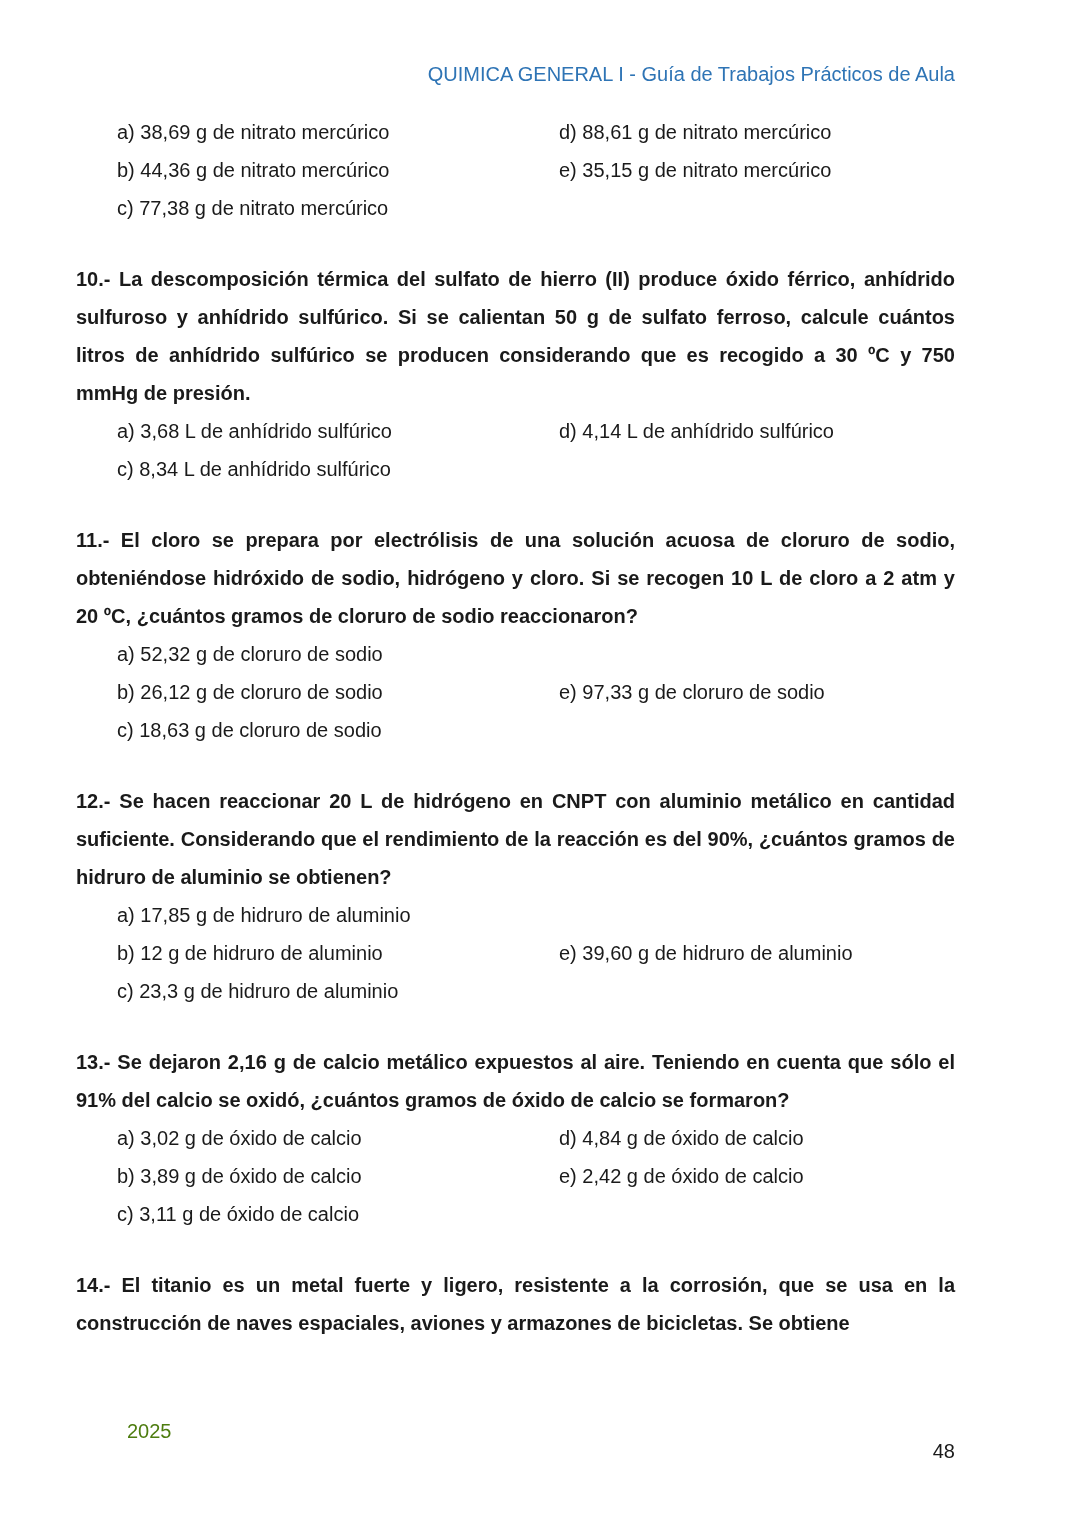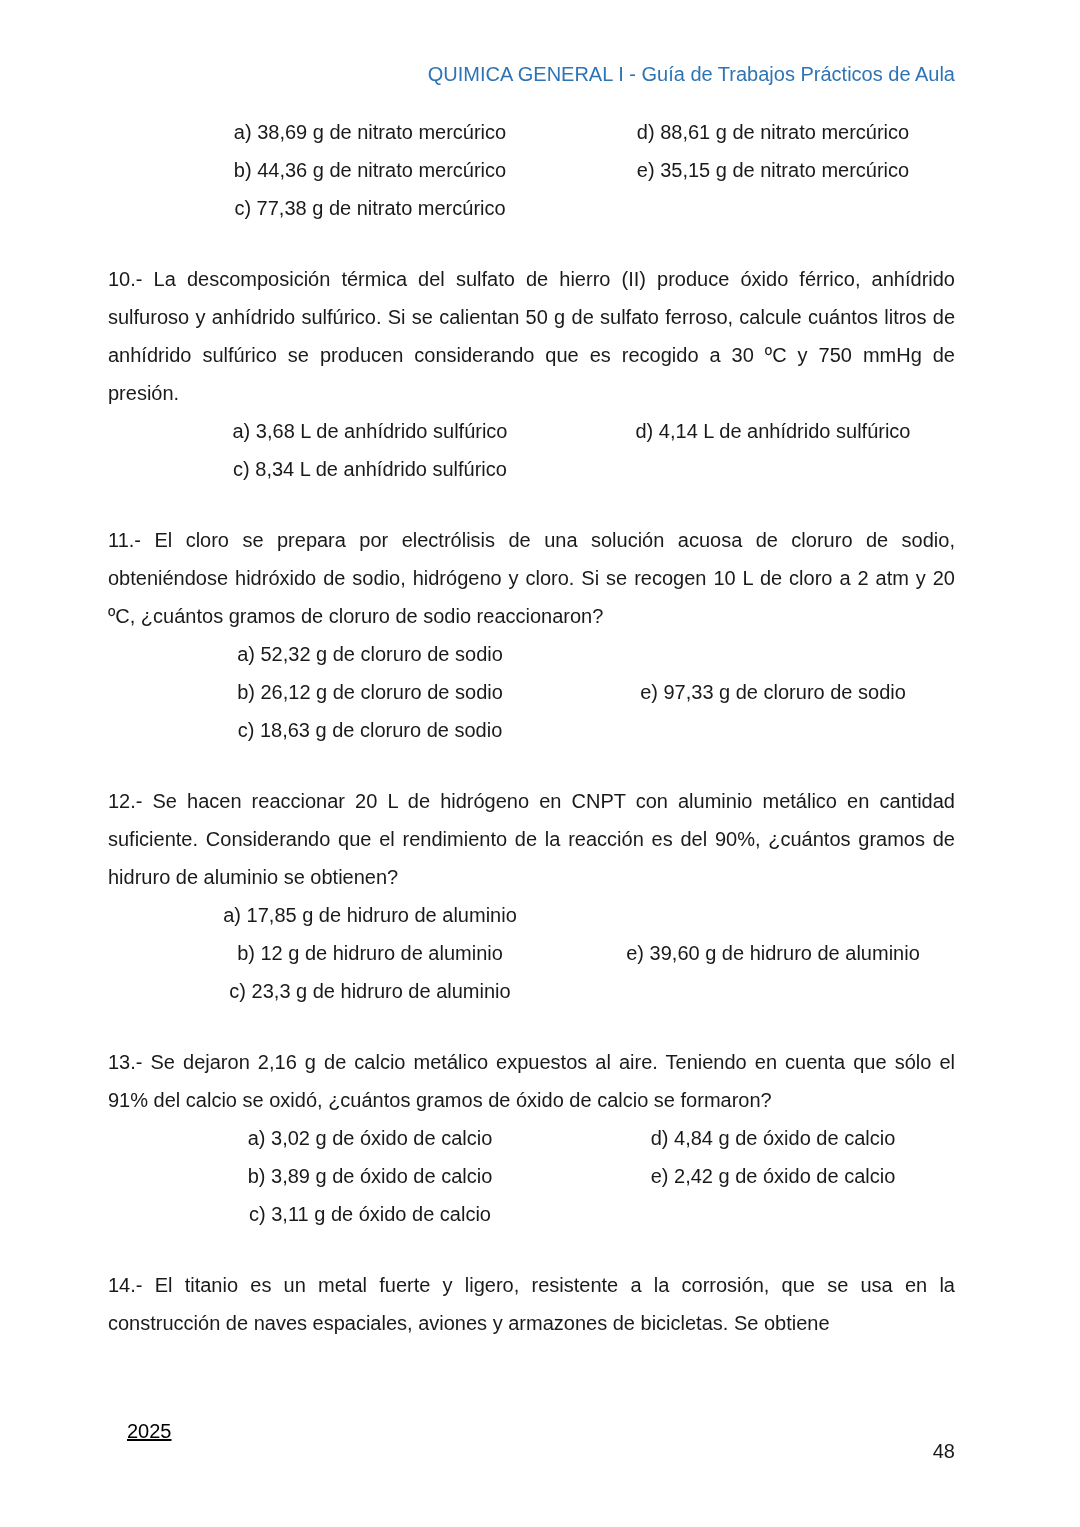--- a/index.html
+++ b/index.html
@@ -13,61 +13,60 @@
     position: relative;
     font-family: "Liberation Sans", "DejaVu Sans", sans-serif;
     font-size: 20px;
     color: #1a1a1a;
     overflow: hidden;
   }
   .page {
     box-sizing: border-box;
     width: 1080px;
     height: 1502px;
-    padding: 55px 125px 0 108px;
+    padding: 55px 125px 0 76px;
     position: relative;
   }
   .header {
     text-align: right;
     color: #2E74B5;
     line-height: 38px;
     margin-bottom: 20px;
   }
   .q-text {
     margin: 0;
     text-align: justify;
     line-height: 38px;
+    font-weight: bold;
   }
   .question {
     margin-top: 33px;
   }
   .options {
     margin-left: 41px;
     line-height: 38px;
-    text-align: center;
   }
   .opt-row {
     display: grid;
     grid-template-columns: 442px 1fr;
     column-gap: 0;
   }
   .opt {
     display: block;
     white-space: nowrap;
   }
   .orphan-options {
     margin-top: 18px;
   }
   .footer-year {
     position: absolute;
     left: 127px;
     top: 1412px;
-    color: #000000;
+    color: #4d7c0f;
     line-height: 38px;
-    text-decoration: underline;
   }
   .page-number {
     position: absolute;
     right: 125px;
     top: 1432px;
     color: #1a1a1a;
     line-height: 38px;
   }
 </style>
 </head>

